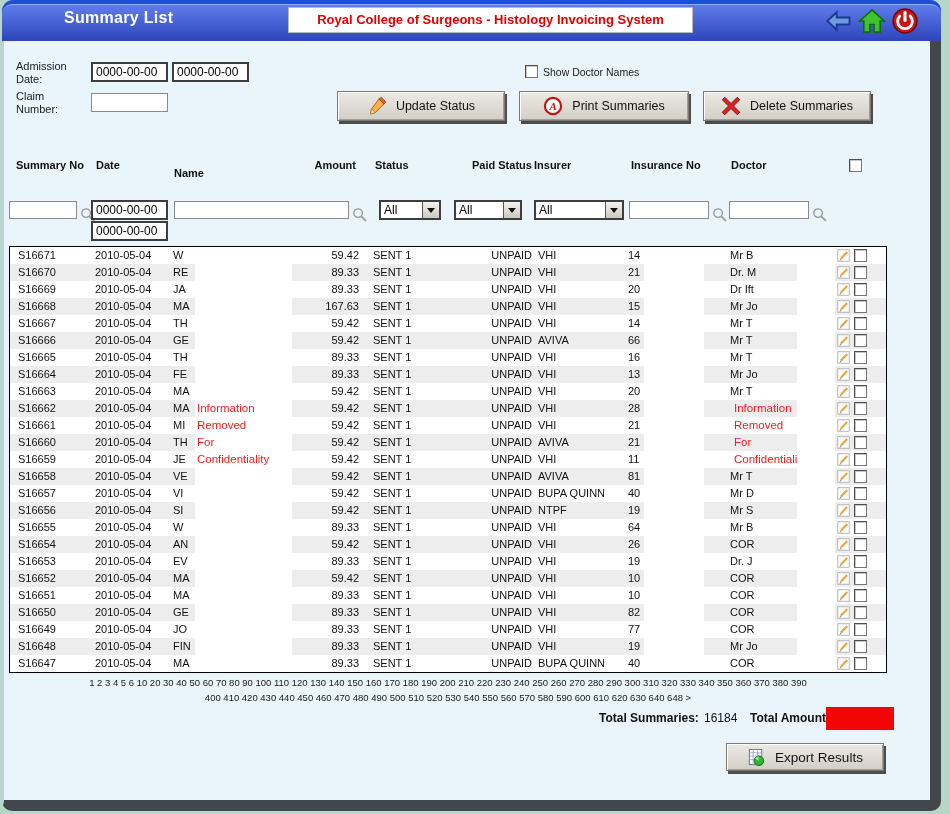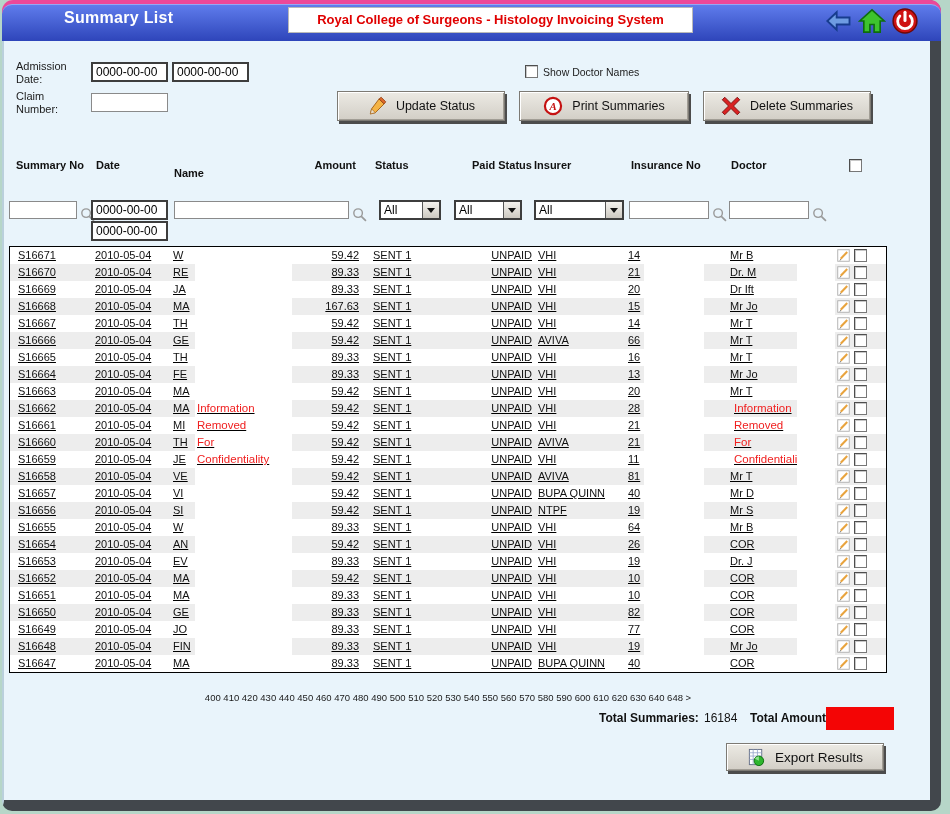--- a/index.html
+++ b/index.html
@@ -5,21 +5,21 @@
   * { margin:0; padding:0; box-sizing:border-box; }
   html,body { width:950px; height:814px; }
   body { font-family:"Liberation Sans", sans-serif; background:#b6d6c8; position:relative; overflow:hidden; }
 
   .window { position:absolute; left:2px; top:0; width:939px; height:811px;
             border-right:11px solid #42474c; border-bottom:11px solid #42474c;
             border-left:2px solid #bad0dc; border-radius:12px 12px 10px 10px; background:#e9f4fb; }
 
   
   .win-header { position:absolute; left:-2px; top:0; right:-11px; height:41px;
-                background:#ec4899; border-radius:11px 11px 0 0; }
+                background:#1d4ed8; border-radius:11px 11px 0 0; }
   .win-header-band { position:absolute; left:0; right:0; top:4px; bottom:0;
                 background:linear-gradient(#5f7cec,#2e45ba); border-radius:10px 10px 0 0;
                 border-top:1px solid #93a8f4; }
   .win-title { position:absolute; left:62px; top:9px; color:#fff; font-size:16px; font-weight:bold; letter-spacing:0.3px; }
   .sys-title-box { position:absolute; left:286px; top:7px; width:405px; height:26px; background:#fff;
                 border:1px solid #b9b9b9; text-align:center; line-height:24px;
                 color:#e00000; font-size:13px; font-weight:bold; }
   .header-icons { position:absolute; right:22px; top:7px; display:flex; gap:5px; }
   .hicon { width:28px; height:28px; cursor:pointer; }
 
@@ -45,21 +45,21 @@
          font-size:12.5px; color:#111; cursor:pointer; }
   .btn svg { width:20px; height:20px; }
 
   .mag { position:absolute; width:15px; height:15px; cursor:pointer; }
 
   
   .colhead { position:absolute; font-size:11px; font-weight:bold; color:#111; white-space:nowrap; }
 
   
   .datatable { position:absolute; left:5px; top:205px; width:878px; height:427px;
-               background:#fff; border:1px solid #000; overflow:hidden;text-decoration:underline; }
+               background:#fff; border:1px solid #000; overflow:hidden; }
   .trow { display:grid; height:17px; line-height:17px; font-size:11px; color:#111;
           grid-template-columns:85px 78px 22px 97px 67px 88px 85px 95px 17px 60px 93px 38px 16px 1fr; }
   .trow.alt > div { background:#ededed; }
   .trow > div.redact { background:#fff; }
   .c-no { padding-left:8px; }
   .c-amount { text-align:right; }
   .c-status { padding-left:14px; }
   .c-paid { padding-left:6px;text-align:right; }
   .c-insurer { padding-left:6px; }
   .c-insno { padding-left:1px; }
@@ -789,20 +789,21 @@
         <path d="M3.8 10.8 L2.6 12.6 L4.6 11.6 Z" fill="#555"></path>
       </svg>
     </div>
     <div class="c-check">
       <input type="checkbox" class="cb" style="">
     </div>
   </div>
         </div>
     </div>
 
+    <div class="pagline" style="top:636px;">1 2 3 4 5 6 10 20 30 40 50 60 70 80 90 100 110 120 130 140 150 160 170 180 190 200 210 220 230 240 250 260 270 280 290 300 310 320 330 340 350 360 370 380 390</div>
     <div class="pagline" style="top:651px;">400 410 420 430 440 450 460 470 480 490 500 510 520 530 540 550 560 570 580 590 600 610 620 630 640 648 &gt;</div>
 
     <div class="tot-lbl" style="left:595px; top:670px;">Total Summaries:</div>
     <div class="tot-val" style="left:700px; top:670px;">16184</div>
     <div class="tot-lbl" style="left:746px; top:670px;">Total Amount:</div>
     <div class="amount-box"></div>
 
     <button class="btn export-btn">
       <svg viewBox="0 0 20 20" style="width:19px; height:19px;">
         <rect x="2.5" y="1.5" width="13" height="16" fill="#fff" stroke="#667088" stroke-width="1"></rect>

